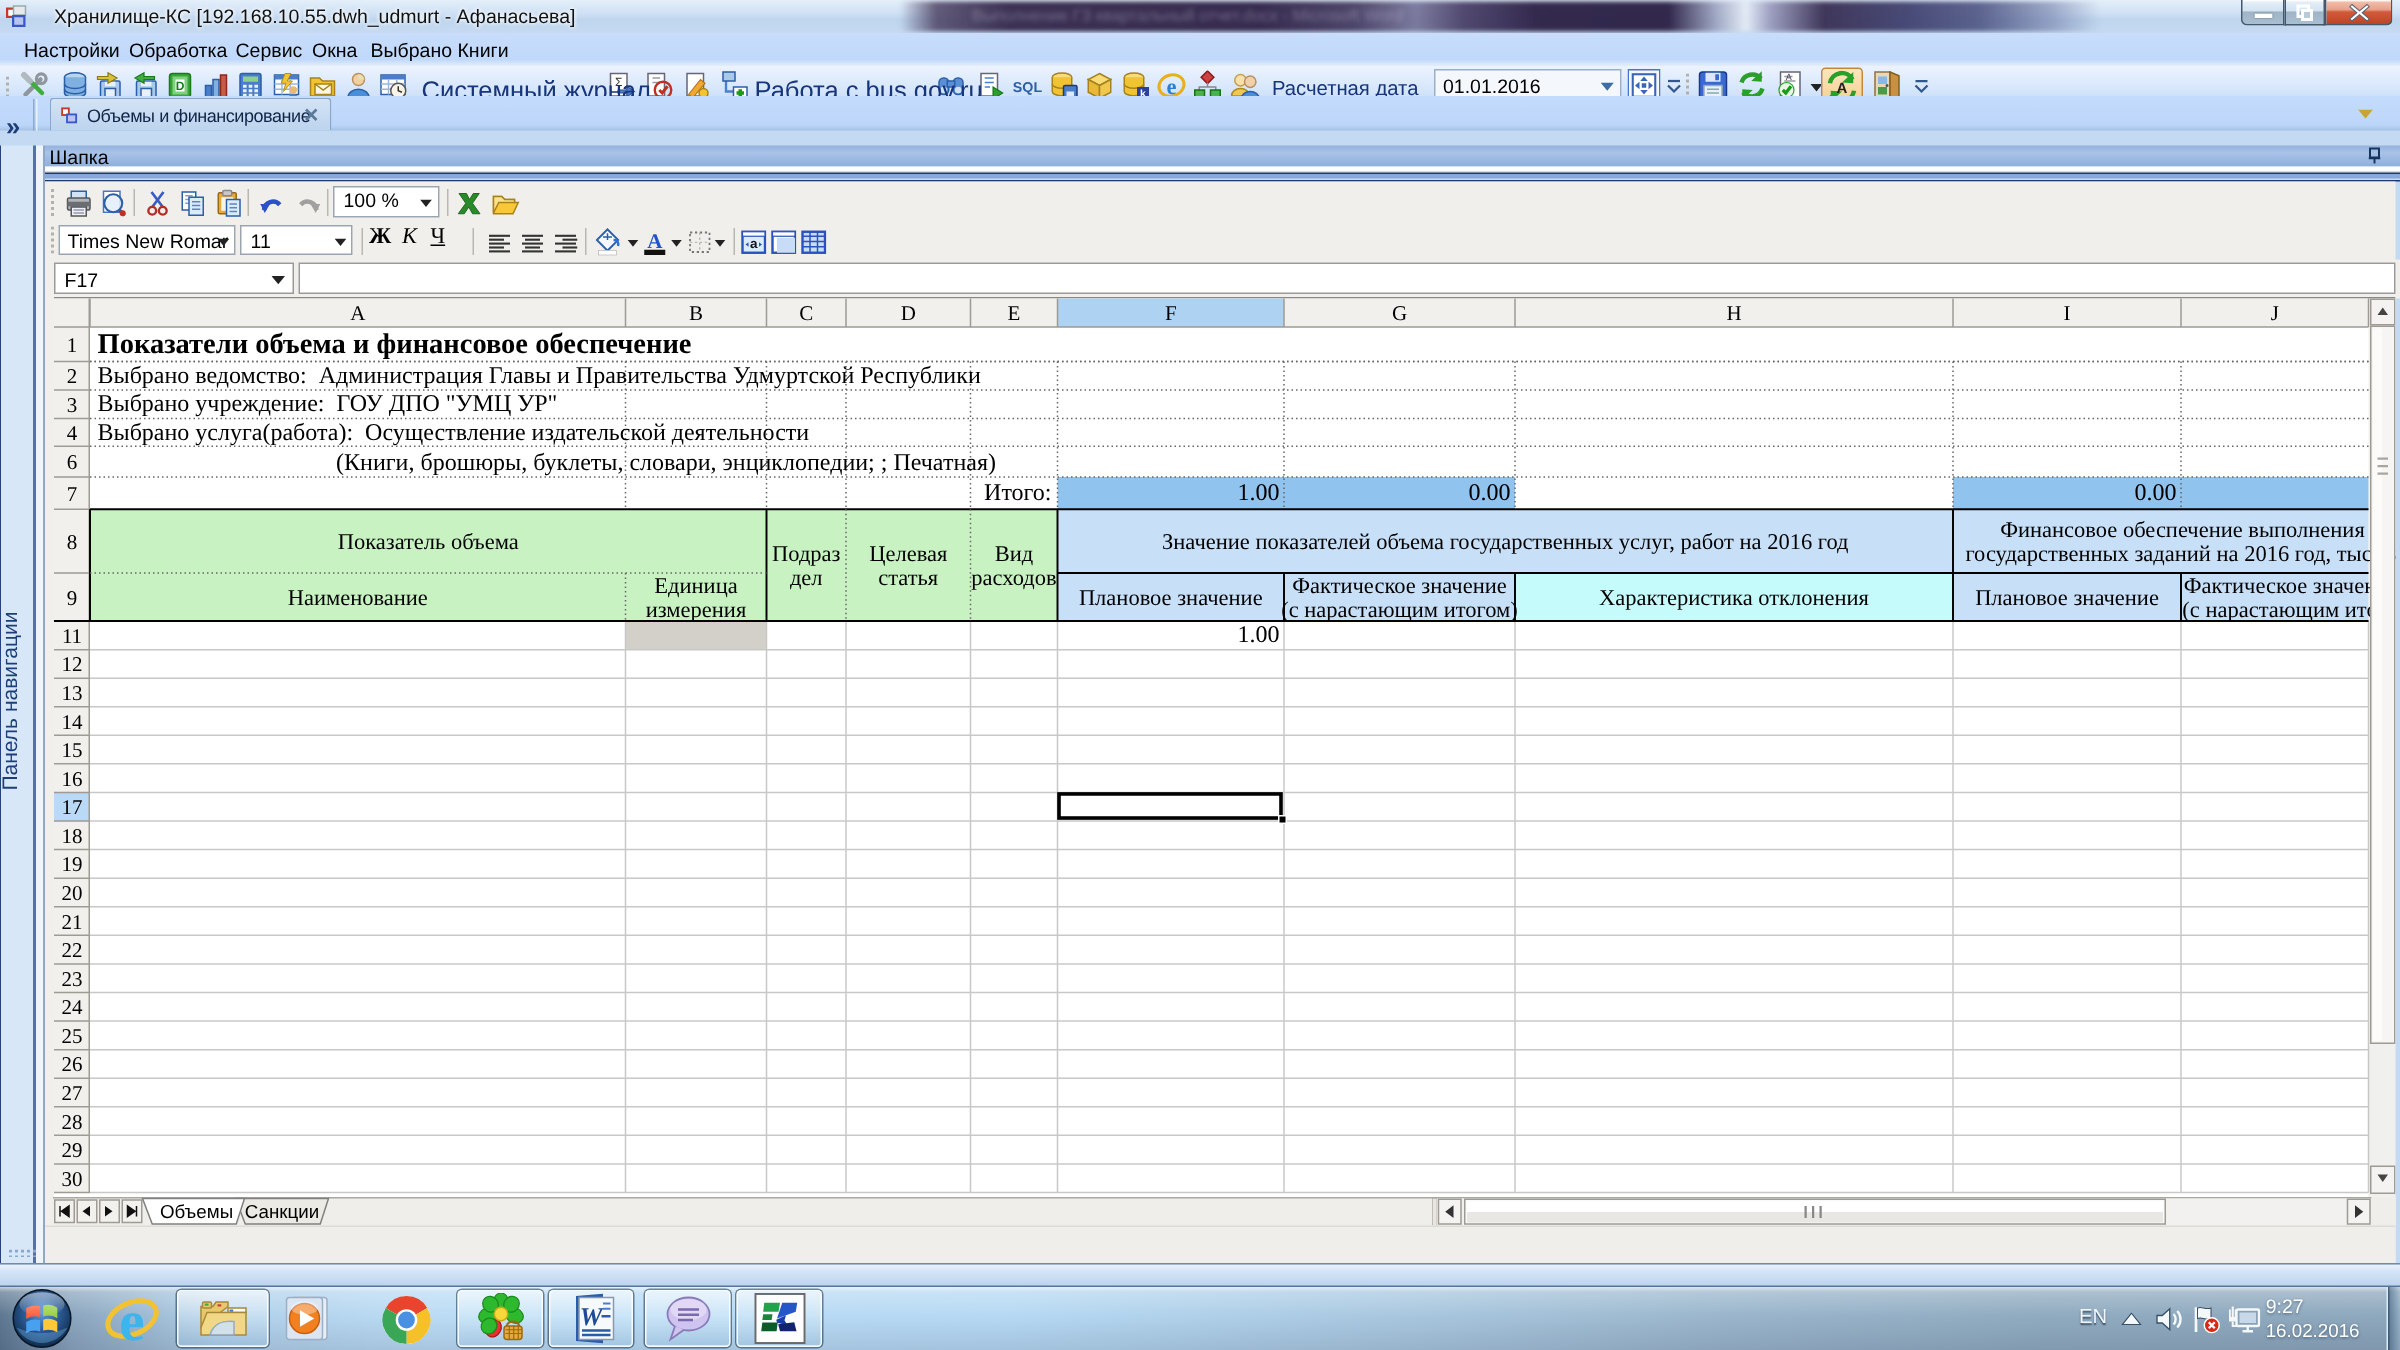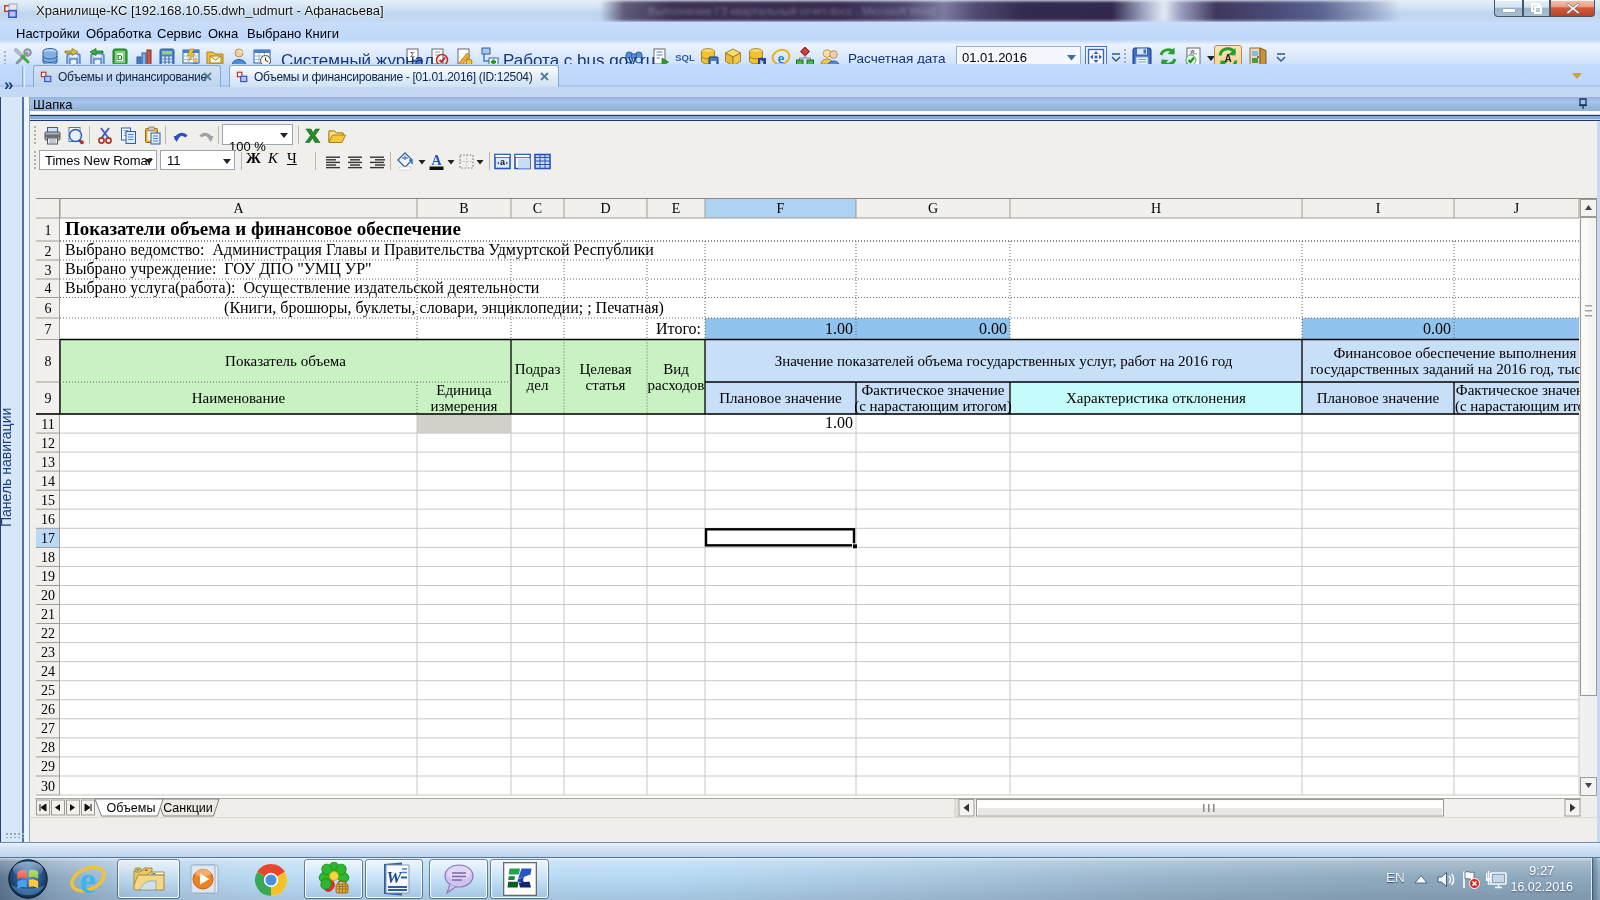--- a/index.html
+++ b/index.html
@@ -56,21 +56,21 @@
 #sheetbar{left:35px;top:798px;width:1562px;height:19px;background:#f0eeea;overflow:hidden}
 
 #status{left:30px;top:817px;width:1567px;height:25px;background:#f0eeea;border-top:1px solid #dddbd4}
 
 #winbottom{left:0;top:842px;width:1600px;height:16px;background:linear-gradient(180deg,#eaf3fd 0%,#d5e5f7 30%,#bdd4ee 100%);border-top:1px solid #6d8cb0;border-bottom:1px solid #54749a}
 
 #taskbar{left:0;top:858px;width:1600px;height:42px;background:linear-gradient(90deg,#5e7891 0%,#8ba6be 3%,#b0cfe8 9%,#bbdcf5 18%,#b6d9f3 42%,#a9c8e0 58%,#9ab6cc 72%,#90abc0 85%,#8ea8bd 100%)}
 #taskbar:before{content:"";position:absolute;left:0;top:0;width:100%;height:100%;background:linear-gradient(180deg,rgba(255,255,255,.65) 0%,rgba(255,255,255,.25) 8%,rgba(255,255,255,0) 45%,rgba(0,0,30,.10) 100%)}
 .tbbox{position:absolute;top:2px;height:38px;border:1px solid rgba(255,255,255,.85);border-radius:3px;background:linear-gradient(180deg,rgba(255,255,255,.6),rgba(235,248,255,.35) 45%,rgba(150,195,230,.25));box-shadow:0 0 0 1px rgba(20,45,70,.55)}
 #tray{position:absolute;right:0;top:858px;height:42px;width:230px}
-#clock{position:absolute;right:27px;top:5px;color:#fff;text-align:center;font-size:13px;text-shadow:0 1px 2px rgba(0,30,60,.5)}
+#clock{position:absolute;right:27px;top:5px;color:#fff;text-align:left;font-size:13px;text-shadow:0 1px 2px rgba(0,30,60,.5)}
 #showdesk{position:absolute;right:0;top:0;width:9px;height:42px;background:linear-gradient(90deg,rgba(60,90,120,.6),rgba(160,190,215,.35));border-left:1px solid #dceaf5;box-shadow:inset 1px 0 0 rgba(30,60,90,.5)}
 </style>
 </head>
 <body>
 <div class="abs" id="titlebar"></div>
 <div class="abs" id="titleblur"></div>
 <div class="abs" style="left:648px;top:5px;font-size:11px;color:rgba(200,200,222,0.38);filter:blur(1.8px);white-space:nowrap">Выполнение ГЗ квартальный отчет.docx - Microsoft Word</div>
 <div class="abs" id="titletext">Хранилище-КС [192.168.10.55.dwh_udmurt - Афанасьева]</div>
 <svg class="abs" style="left:3px;top:3px" width="16" height="16">
     <rect x="1" y="2" width="7" height="7" fill="#c8372d"></rect>
@@ -328,32 +328,20 @@
         <rect x="1" y="2" width="7" height="7" fill="#c8372d"></rect>
         <rect x="2.5" y="3.5" width="4" height="4" fill="#fff"></rect>
         <rect x="5" y="7" width="9" height="8" fill="#3a57c8"></rect>
         <rect x="6.5" y="8.5" width="6" height="5" fill="#b8c4ee"></rect>
       </svg>
       <span class="tablabel">Объемы и финансирование</span>
       <svg style="position:absolute;right:8px;top:6px" width="9" height="9">
         <path d="M1 1 L8 8 M8 1 L1 8" stroke="#5a7a9a" stroke-width="1.8"></path>
       </svg>
     </div>
-<div class="abs tab" id="tab2">
-      <svg class="tabicon" viewBox="0 0 16 16">
-        <rect x="1" y="2" width="7" height="7" fill="#c8372d"></rect>
-        <rect x="2.5" y="3.5" width="4" height="4" fill="#fff"></rect>
-        <rect x="5" y="7" width="9" height="8" fill="#3a57c8"></rect>
-        <rect x="6.5" y="8.5" width="6" height="5" fill="#b8c4ee"></rect>
-      </svg>
-      <span class="tablabel">Объемы и финансирование - [01.01.2016] (ID:12504)</span>
-      <svg style="position:absolute;right:9px;top:6px" width="9" height="9">
-        <path d="M1 1 L8 8 M8 1 L1 8" stroke="#5a7a9a" stroke-width="1.8"></path>
-      </svg>
-    </div>
 <svg class="abs" style="left:1572px;top:9px" width="10" height="7">
       <path d="M0 0 L10 0 L5 6 Z" fill="#c8a434"></path>
     </svg>
 </div>
 <div class="abs" id="shapka">
     <span>Шапка</span>
 <svg style="position:absolute;right:13px;top:1px" width="8" height="12" viewBox="0 0 8 12">
       <path d="M1 1 L7 1 L7 7 L1 7 Z M4 7 L4 11" stroke="#17365d" stroke-width="1.3" fill="none"></path>
       <path d="M0 7.5 L8 7.5" stroke="#17365d" stroke-width="1.3"></path>
     </svg>
@@ -416,21 +404,21 @@
         <path d="M3 3 L8 3 L10 7 L12.5 3 L16.5 3 L12 9.5 L17 16.5 L12 16.5 L9.5 12 L6.5 16.5 L2.5 16.5 L7.5 9.5 Z" fill="#2a8a2a" stroke="#186018" stroke-width="0.6"></path>
       </svg>
 <svg style="position:absolute;left:297px;top:4px" width="20" height="19" viewBox="0 0 20 19">
         <path d="M2 5 L7.5 5 L9.5 7 L16 7 L16 9 L18.5 9 L15 16.5 L2 16.5 Z" fill="#f8c838" stroke="#a8821a"></path>
         <path d="M2 5 L2 16 L5.5 9 L16 9 L16 7 L9.5 7 L7.5 5 Z" fill="#fce28a" stroke="#a8821a"></path>
       </svg>
 <div class="vsep" style="left:59px"></div>
 <div class="vsep" style="left:135px"></div>
 <div class="vsep" style="left:188px"></div>
 <div class="combo" style="left:192px;top:2px;width:71px;height:21px">
-        <span style="position:absolute;left:6px;top:14px;font-size:13px">100 %</span>
+        <span style="position:absolute;left:6px;top:1px;font-size:13px">100 %</span>
         <svg style="position:absolute;right:4px;top:8px" width="8" height="5">
           <path d="M0 0 L8 0 L4 5 Z" fill="#222"></path>
         </svg>
       </div>
 <div class="vsep" style="left:268px"></div>
 </div>
 
 <div class="ssrow" style="top:27px;height:25px">
 <div class="grip" style="left:4px;top:3px;height:18px"></div>
 <svg style="position:absolute;left:295px;top:5px" width="16" height="19" viewBox="0 0 16 19">
@@ -506,20 +494,29 @@
       </div>
 <div class="vsep" style="left:211px"></div>
 <span class="fmt" style="left:216px;font-weight:bold">Ж</span>
 <span class="fmt" style="left:238px;font-style:italic">К</span>
 <span class="fmt" style="left:257px;text-decoration:underline">Ч</span>
 <div class="vsep" style="left:285px"></div>
 <div class="vsep" style="left:360px"></div>
 <div class="vsep" style="left:459px"></div>
 </div>
 
+<div class="ssrow" style="top:52px;height:26px;background:#f0efeb">
+<div class="combo" style="left:6px;top:2px;width:160px;height:21px;border-color:#9a9a9a">
+        <span style="position:absolute;left:6px;top:3px;font-size:13px">F17</span>
+        <svg style="position:absolute;right:5px;top:8px" width="9" height="6">
+          <path d="M0 0 L9 0 L4.5 5.5 Z" fill="#222"></path>
+        </svg>
+      </div>
+<div class="combo" style="left:169px;top:2px;width:1398px;height:21px;border-color:#9a9a9a"></div>
+</div>
 </div>
 <svg class="abs" id="grid" width="1561" height="600" font-family="Liberation Serif, serif">
 <rect x="0" y="0" width="1543" height="600" fill="#ffffff"></rect>
 <rect x="0" y="0" width="1561" height="1" fill="#888884"></rect>
 <rect x="0" y="1" width="1543" height="19" fill="#f1f0ec"></rect>
 <rect x="669" y="1" width="151" height="19" fill="#aed2f2"></rect>
 <rect x="0" y="20" width="24" height="577.0" fill="#f1f0ec"></rect>
 <rect x="0" y="330.29999999999995" width="24" height="19.050000000000068" fill="#b9d9f7"></rect>
 <line x1="381" y1="1" x2="381" y2="20" stroke="#9d9b94" stroke-width="1"></line>
 <text x="202.5" y="15" font-size="14" text-anchor="middle" fill="#000">A</text>

